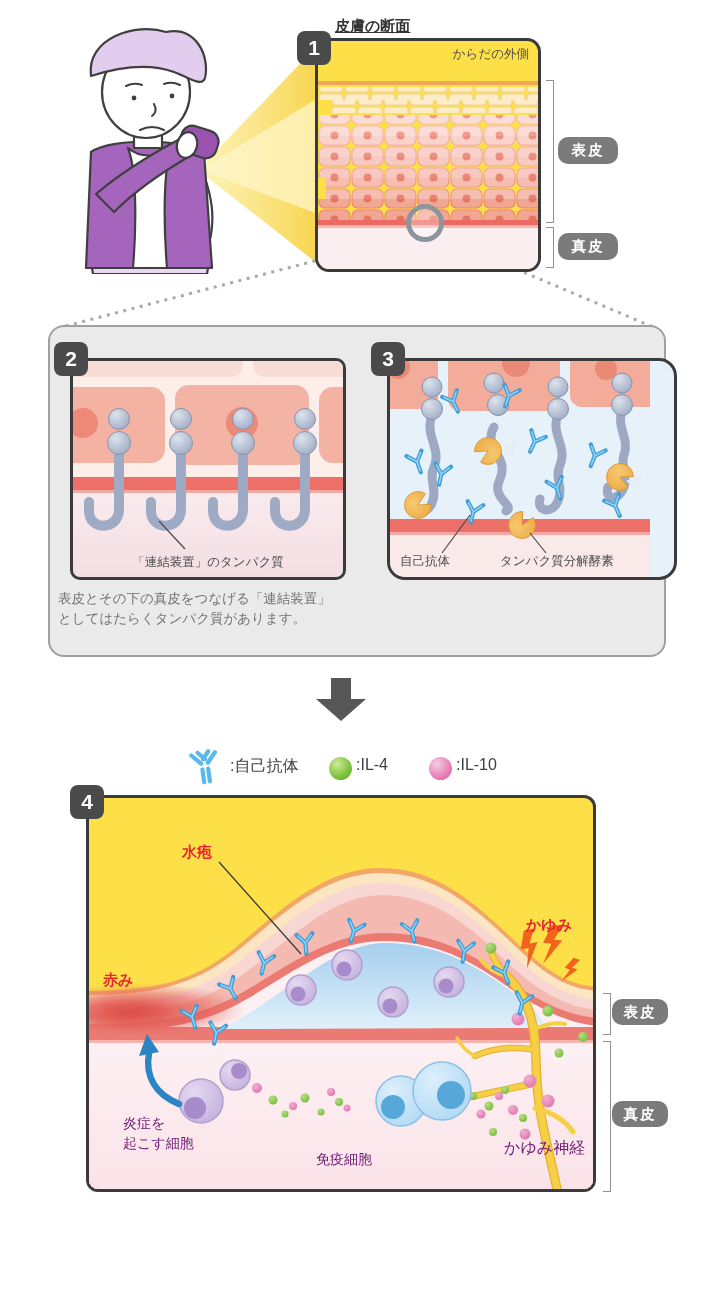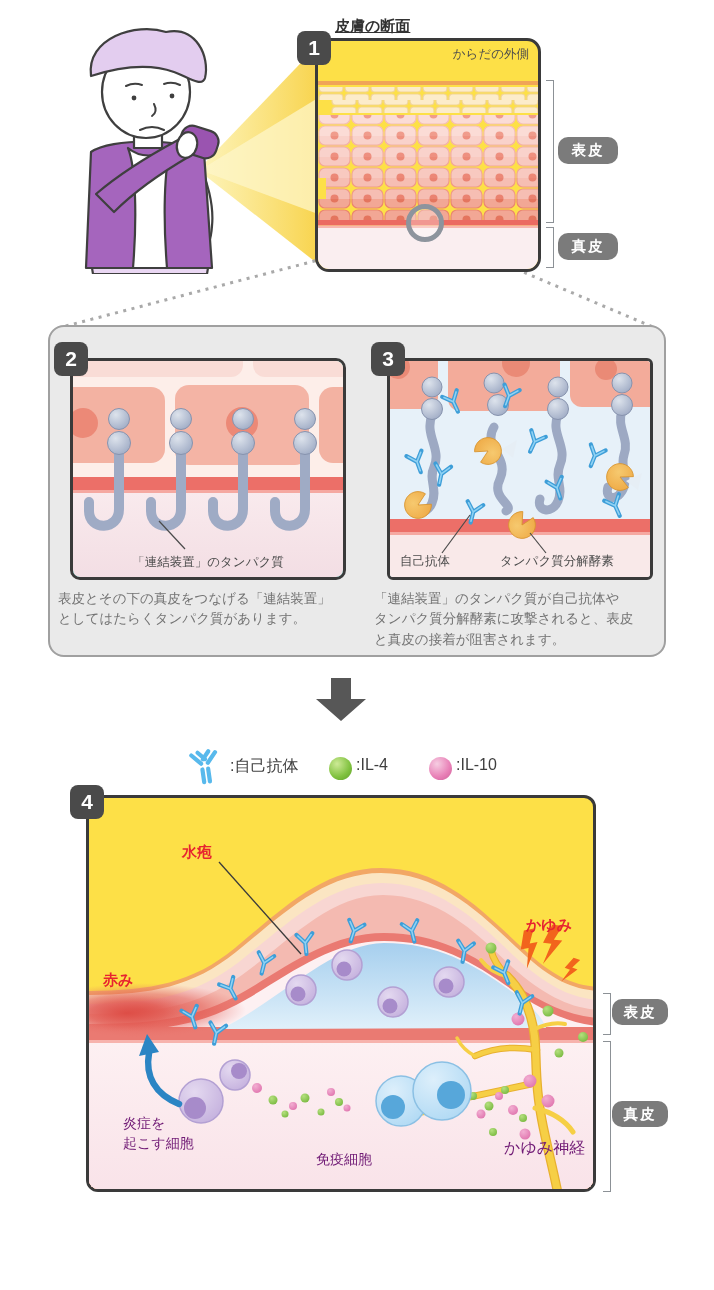--- a/index.html
+++ b/index.html
@@ -177,21 +177,21 @@
           <circle cx="232" cy="82" r="11.5" fill="url(#ballG)"></circle>
       </g>
       <line x1="86" y1="160" x2="112" y2="188" stroke="#4a4a4a" stroke-width="1.2"></line>
     </svg>
     <div class="inner-label" style="left:0;right:0;bottom:6px;text-align:center;">「連結装置」のタンパク質</div>
   </div>
   <div class="num-badge" style="left:54px;top:342px;">2</div>
   <div class="caption" style="left:58px;top:589px;width:302px;">表皮とその下の真皮をつなげる「連結装置」
 としてはたらくタンパク質があります。</div>
 
-  <div class="panel" style="left:387px;top:358px;width:266px;height:222px;border-radius:6px;background:#e7f1f9;">
+  <div class="panel" style="left:387px;top:358px;width:290px;height:222px;border-radius:18px;background:#e7f1f9;">
     <svg width="260" height="216" viewBox="0 0 260 216">
       <defs>
         <radialGradient id="enzG" cx="0.4" cy="0.35" r="0.9">
           <stop offset="0" stop-color="#f6c96f"></stop>
             <stop offset="1" stop-color="#eda43e"></stop>
         </radialGradient>
         <clipPath id="cellsClip3">
           <rect x="-12" y="-14" width="60" height="62" rx="12"></rect>
           <rect x="58" y="-14" width="112" height="64" rx="12"></rect>
           <rect x="180" y="-14" width="92" height="60" rx="12"></rect>
@@ -246,23 +246,20 @@
         <path d="M0,0 L12,-6 A13.4,13.4 0 1 0 12,6 Z" fill="url(#enzG)" transform="translate(132,164) rotate(-60)"></path>
         <path d="M0,0 L12,-6 A13.4,13.4 0 1 0 12,6 Z" fill="url(#enzG)" transform="translate(230,116) rotate(25)"></path>
       </g>
       <line x1="80" y1="154" x2="52" y2="192" stroke="#4a4a4a" stroke-width="1.2"></line>
       <line x1="140" y1="172" x2="156" y2="192" stroke="#4a4a4a" stroke-width="1.2"></line>
     </svg>
     <div class="inner-label" style="left:10px;bottom:7px;">自己抗体</div>
     <div class="inner-label" style="left:110px;bottom:7px;">タンパク質分解酵素</div>
   </div>
   <div class="num-badge" style="left:371px;top:342px;">3</div>
-  <div class="caption" style="left:374px;top:589px;width:294px;">「連結装置」のタンパク質が自己抗体や
-タンパク質分解酵素に攻撃されると、表皮
-と真皮の接着が阻害されます。</div>
 
   <svg class="abs" style="left:315px;top:678px;z-index:2;" width="52" height="44" viewBox="0 0 52 44">
     <polygon points="16,0 36,0 36,21 51,21 26,43 1,21 16,21" fill="#575757"></polygon>
   </svg>
 
   <svg class="abs" style="left:183px;top:740px;z-index:3;" width="46" height="48" viewBox="0 0 46 48">
     <g transform="translate(22,27) rotate(-8)" fill="#58b9ec">
       <rect x="-5" y="0" width="4.2" height="17" rx="2.1"></rect>
       <rect x="0.8" y="0" width="4.2" height="17" rx="2.1"></rect>
       <g transform="rotate(-42)">

